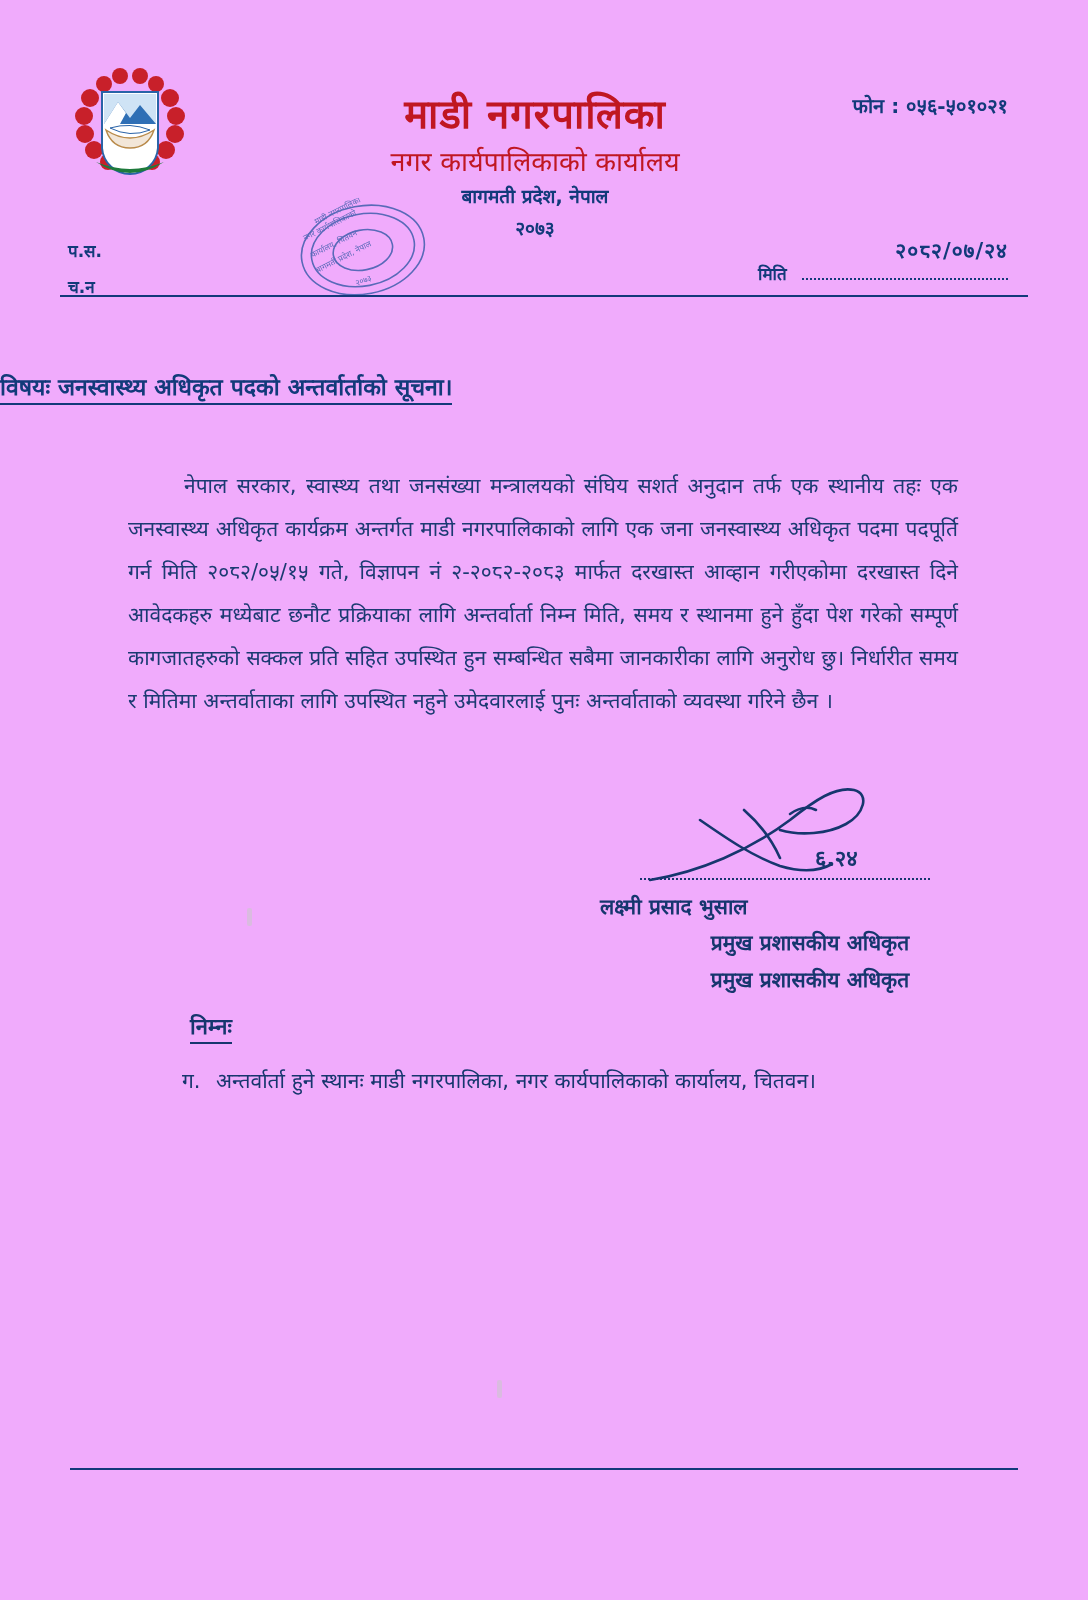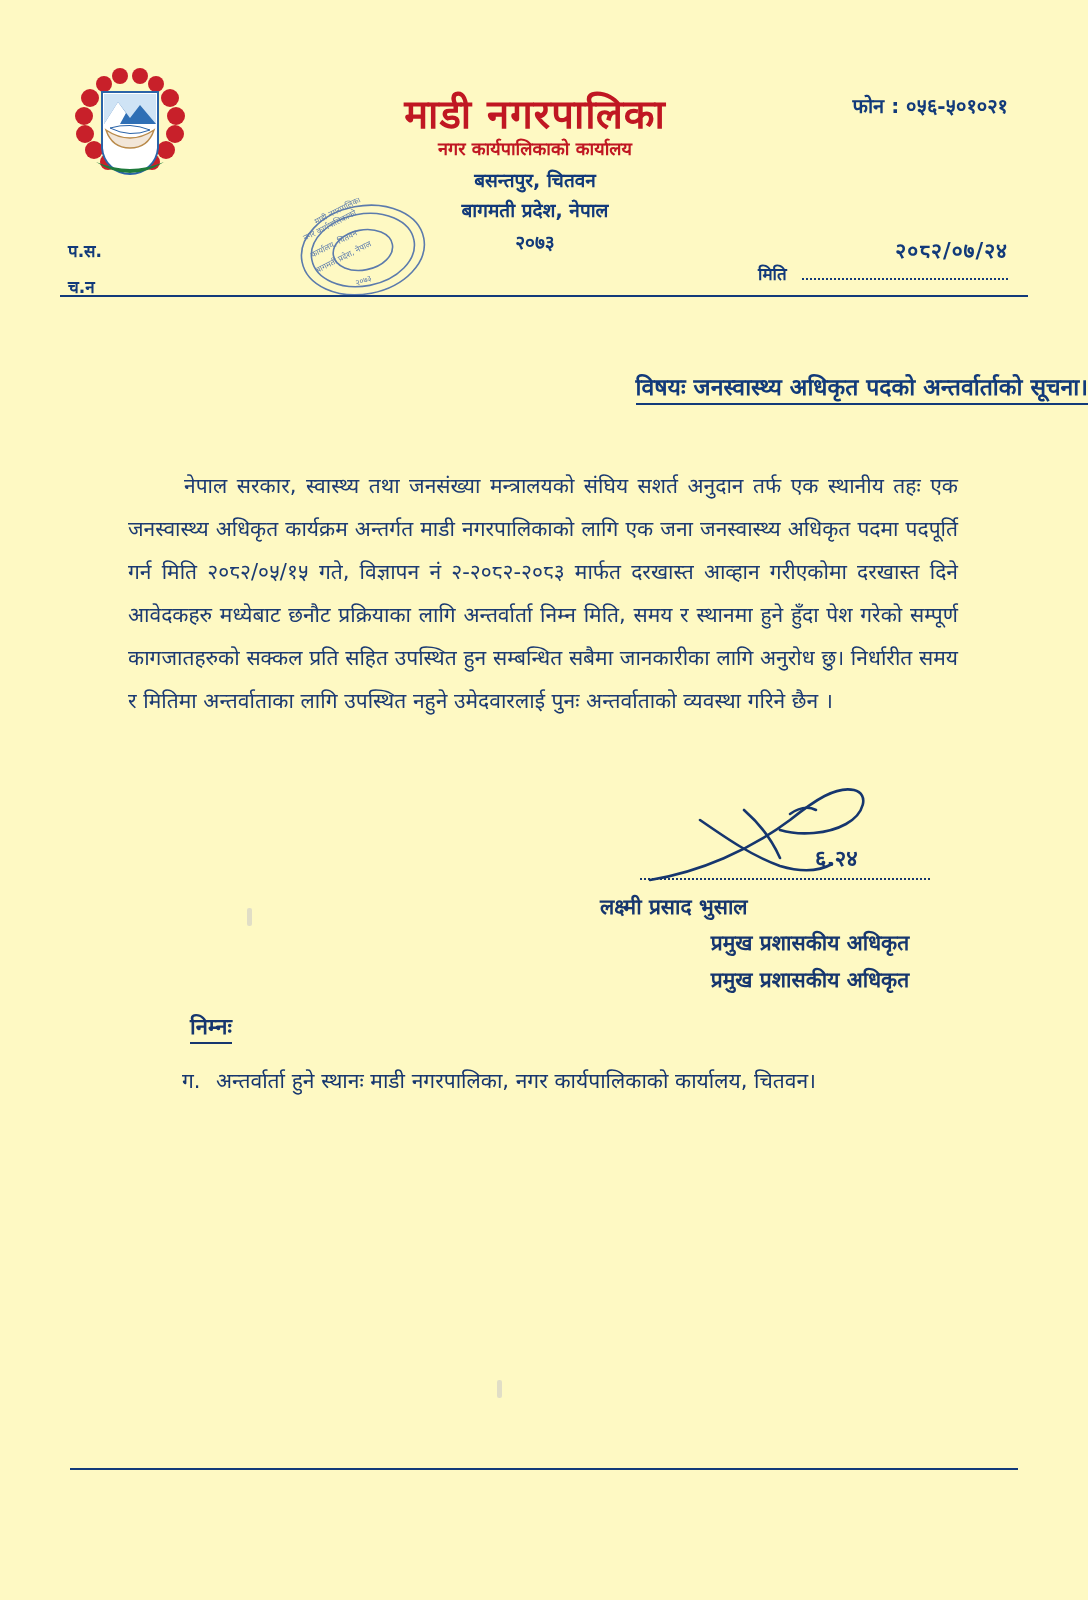--- a/index.html
+++ b/index.html
@@ -12,21 +12,21 @@
     height: 1600px;
     position: relative;
     font-family: "DejaVu Sans", sans-serif;
     color: #1c2a4a;
     overflow: hidden;
   }
 
   .page {
     position: absolute;
     inset: 0;
-    background: #fef9c3;
+    background: #f0abfc;
     padding-left: 44px;
   }
 
   
   .header {
     position: absolute;
     top: 50px;
     left: 60px;
     right: 60px;
     height: 240px;
@@ -52,22 +52,23 @@
   }
 
   .org-title {
     font-size: 40px;
     font-weight: bold;
     letter-spacing: 1px;
     line-height: 1.1;
     color: #c01722;
   }
   .org-subtitle {
-    font-size: 18px;
-    font-weight: bold;
+    font-size: 27px;
+    font-weight: normal;
+    margin-top: 6px;
     color: #c01722;
   }
   .org-addr1, .org-addr2, .org-year {
     font-size: 19px;
     color: #123a7a;
     margin-top: 7px;
     font-weight: bold;
   }
   .org-addr2 { margin-top: 4px; }
   .org-year { margin-top: 6px; font-size: 19px; }
@@ -139,21 +140,21 @@
     opacity: 0.78;
     transform: rotate(-11deg);
   }
 
   
   .subject {
     position: absolute;
     top: 370px;
     left: 0;
     right: 0;
-    text-align: right;
+    text-align: left;
   }
   .subject span {
     font-size: 23px;
     font-weight: bold;
     color: #123a7a;
     border-bottom: 2px solid #123a7a;
     padding-bottom: 3px;
   }
 
   
@@ -314,21 +315,20 @@
 
         <path d="M40 70 q20 -6 40 2 q-20 8 -40 -2z" fill="#ffffff" stroke="#2a63a8" stroke-width="1"></path>
 
         <path d="M26 104 q34 14 68 0 q-34 22 -68 0z" fill="#1e7a3c"></path>
       </svg>
     </div>
 
     <div class="org-block">
       <div class="org-title">माडी नगरपालिका</div>
       <div class="org-subtitle">नगर कार्यपालिकाको कार्यालय</div>
-      <div class="org-addr1">बसन्तपुर, चितवन</div>
       <div class="org-addr2">बागमती प्रदेश, नेपाल</div>
       <div class="org-year">२०७३</div>
     </div>
 
     <div class="phone">फोन : ०५६-५०१०२१</div>
 
     <div class="ref-labels">
       <div>प.स.</div>
       <div>च.न</div>
     </div>

